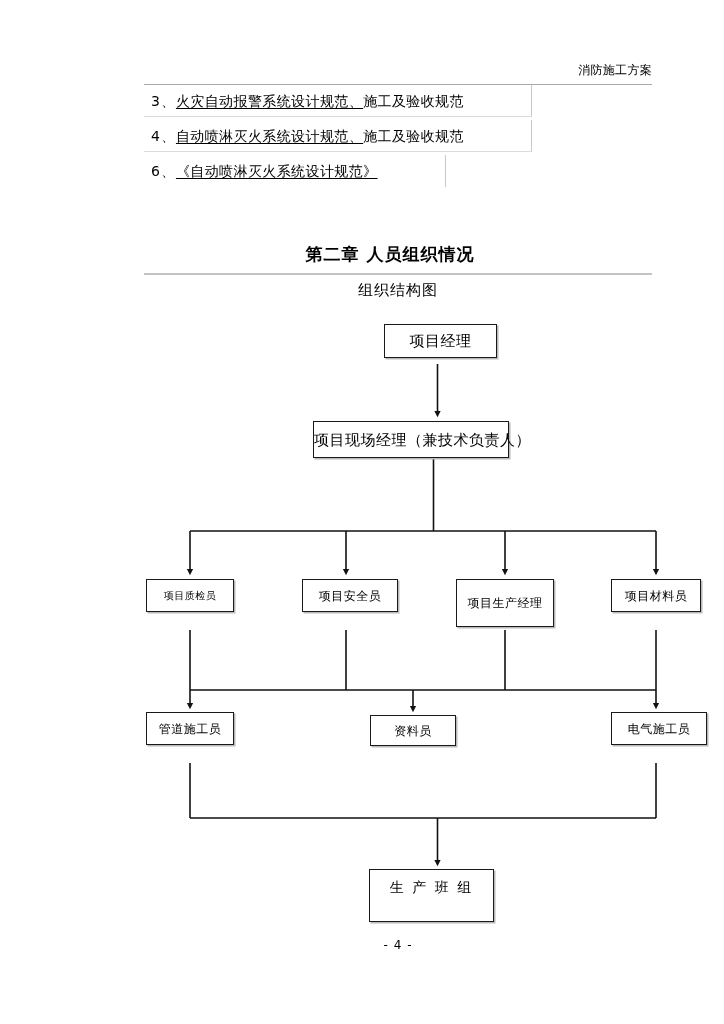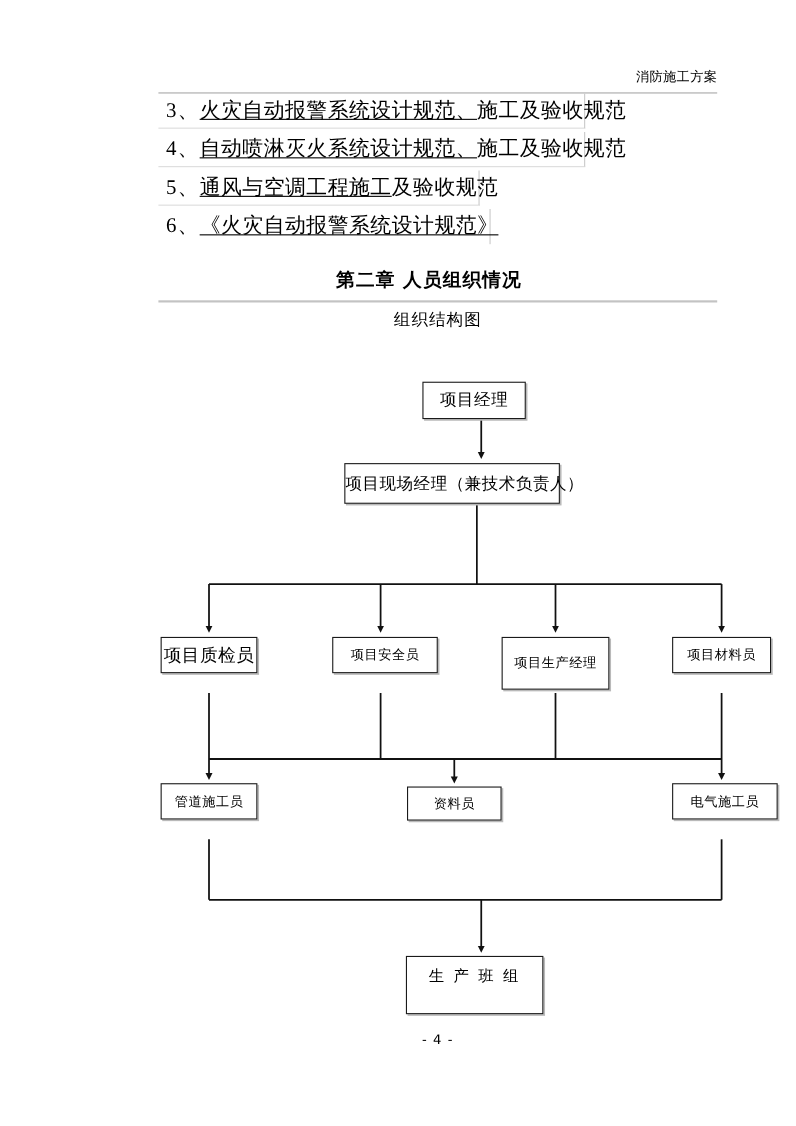--- a/index.html
+++ b/index.html
@@ -64,25 +64,24 @@
     height: 32px;
     border-right: 1px solid #c9c9c9;
     border-bottom: 1px solid #dcdcdc;
     box-sizing: border-box;
   }
   .list-item .cell.no-bottom { border-bottom: none; }
   .list-item .txt {
     position: absolute;
     left: 7px;
     top: 3px;
-    font-size: 19px;
+    font-size: 14px;
     line-height: 26px;
     white-space: nowrap;
     letter-spacing: 0.4px;
-    font-family: Liberation Serif, serif;
   }
   .list-item .txt .num { letter-spacing: 1px; }
   .list-item .txt .ul { text-decoration: underline; text-underline-offset: 2px; }
 
   
   .chapter-title {
     position: absolute;
     left: 0;
     top: 243px;
     width: 708px;
@@ -164,26 +163,22 @@
   <div class="list-wrap">
       <div class="list-item">
         <div class="cell" style="width: 388px;"></div>
         <div class="txt"><span class="num">3、</span><span class="ul">火灾自动报警系统设计规范、</span><span>施工及验收规范</span></div>
       </div>
       <div class="list-item">
         <div class="cell" style="width: 388px;"></div>
         <div class="txt"><span class="num">4、</span><span class="ul">自动喷淋灭火系统设计规范、</span><span>施工及验收规范</span></div>
       </div>
       <div class="list-item">
-        <div class="cell" style="width: 292px;"></div>
-        <div class="txt"><span class="num">5、</span><span class="ul">通风与空调工程施工</span><span>及验收规范</span></div>
-      </div>
-      <div class="list-item">
         <div class="cell no-bottom" style="width: 302px;"></div>
-        <div class="txt"><span class="num">6、</span><span class="ul">《火灾自动报警系统设计规范》</span></div>
+        <div class="txt"><span class="num">6、</span><span class="ul">《自动喷淋灭火系统设计规范》</span></div>
       </div>
     </div>
 
   <div class="chapter-title">第二章 人员组织情况</div>
   <div class="chapter-rule"></div>
   <div class="subtitle">组织结构图</div>
 
   <div class="chart">
     <svg width="724" height="1024" xmlns="http://www.w3.org/2000/svg">
       <defs>
@@ -218,28 +213,28 @@
         <line x1="154" y1="763" x2="154" y2="818"></line>
         <line x1="620" y1="763" x2="620" y2="818"></line>
         <line x1="154" y1="818" x2="620" y2="818"></line>
 
         <line x1="401.5" y1="818" x2="401.5" y2="863" marker-end="url(#arrow)"></line>
       </g>
     </svg>
   </div>
 
   <div id="node-layer">
-      <div class="node center" style="left: 348px; top: 347px; width: 94px; height: 34px;">
+      <div class="node center" style="left: 348px; top: 324px; width: 113px; height: 34px;">
         <div class="label" style="font-size: 15px; letter-spacing: 0.5px;">项目经理</div>
       </div>
       <div class="node center" style="left: 277px; top: 421px; width: 196px; height: 37px;">
         <div class="label" style="font-size: 15px; letter-spacing: 0.5px;">项目现场经理（兼技术负责人）</div>
       </div>
       <div class="node center" style="left: 110px; top: 579px; width: 88px; height: 33px;">
-        <div class="label" style="font-size: 16px; letter-spacing: 0.5px; text-align: center;">项目质检员</div>
+        <div class="label" style="font-size: 10px; letter-spacing: 0.5px; text-align: center;">项目质检员</div>
       </div>
       <div class="node center" style="left: 266px; top: 579px; width: 96px; height: 33px;">
         <div class="label" style="font-size: 12px; letter-spacing: 0.5px;">项目安全员</div>
       </div>
       <div class="node center" style="left: 420px; top: 579px; width: 98px; height: 48px;">
         <div class="label" style="font-size: 12px; letter-spacing: 0.5px;">项目生产经理</div>
       </div>
       <div class="node center" style="left: 575px; top: 579px; width: 90px; height: 33px;">
         <div class="label" style="font-size: 12px; letter-spacing: 0.5px;">项目材料员</div>
       </div>

